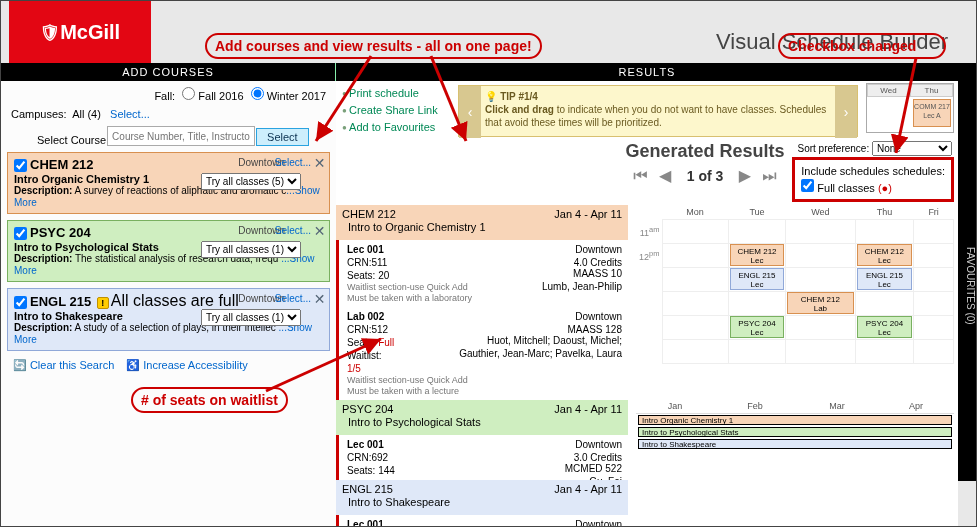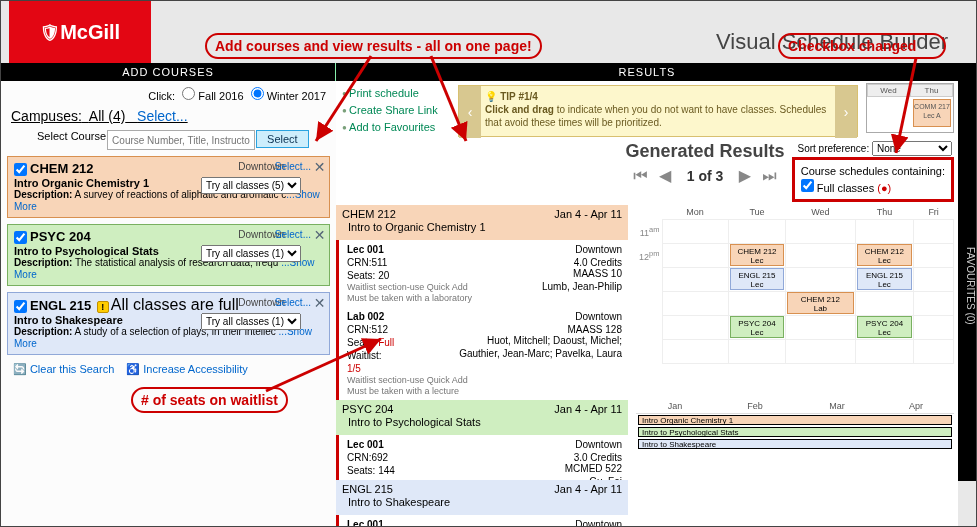--- a/index.html
+++ b/index.html
@@ -15,23 +15,23 @@
   .fav-tab { position: absolute; right: 0; top: 80px; width: 18px; height: 400px; background: #000; color: #ccc; writing-mode: vertical-rl; text-align: center; font-size: 10px; padding-top: 10px; }
   .chev-left { position: absolute; left: 0; top: 82px; width: 16px; height: 14px; color: #eee; background:#000; font-size:11px; text-align:center; }
   .chev-right { position: absolute; right: 18px; top: 82px; width: 16px; height: 14px; color: #eee; background:#000; font-size:11px; text-align:center; }
 
   .columns { position: absolute; top: 80px; left: 0; right: 18px; bottom: 0; display: flex; }
   .left-col { width: 335px; background: #fcfcfc; padding: 4px 6px; overflow: hidden; }
   .right-col { flex: 1; background: #ffffff; position: relative; padding: 4px 6px 0 6px; }
 
   .term-row { text-align:right; font-size:11px; padding: 2px 4px; }
   .term-row label { margin-left: 4px; }
-  .campus-row { font-size:14px; padding: 4px 4px; text-decoration: underline; }
+  .campus-row { font-size:11px; padding: 4px 4px; }
   .campus-row a { color: #0066cc; text-decoration: none; }
-  .select-row { display:flex; align-items:flex-start; gap:1px; padding:2px 0 6px 30px; font-size:11px; }
+  .select-row { display:flex; align-items:flex-end; gap:1px; padding:2px 0 6px 30px; font-size:11px; }
   .select-row input[type=text] { width:148px; height:20px; font-size:10px; color:#888; padding:0 4px; border:1px solid #aaa; }
   .select-btn { border:1px solid #2aa3e0; background:#cdeefc; color:#0a3050; padding:2px 10px; font-size:11px; cursor:pointer; }
 
   .course-card { border:1px solid; margin-bottom:6px; position:relative; padding:4px 6px 4px 6px; font-size:11px; }
   .course-card .row1 { font-size:13px; font-weight:bold; line-height:16px; }
   .course-card .row1 input { vertical-align:middle; margin-right:3px; }
   .course-card .row2 { font-size:11px; font-weight:bold; }
   .course-card .desc { font-size:10px; line-height:12px; }
   .course-card .desc .more { color:#0066cc; }
   .course-card .dd { position:absolute; right:28px; top:20px; font-size:10px; height:17px; width:100px; }
@@ -114,21 +114,21 @@
   <div class="header-fav"></div>
 </div>
 <div class="chev-left">«</div>
 <div class="chev-right">«</div>
 <div class="fav-tab">FAVOURITES (0)</div>
 
 <div class="columns">
 
   <div class="left-col">
     <div class="term-row">
-      <span>Click:</span>
+      <span>Fall:</span>
       <label><input type="radio" name="t" style=""> <span>Fall 2016</span></label>
       <label><input type="radio" name="t" checked="" style=""> <span>Winter 2017</span></label>
     </div>
     <div class="campus-row">
       <span>Campuses:</span>&nbsp;
       <span>All (4)</span>&nbsp;&nbsp;
       <a href="#">Select...</a>
     </div>
     <div class="select-row">
       <span>Select Course</span>
@@ -206,21 +206,21 @@
         <span class="nav">▶</span>
         <span class="nav">⏭</span>
       </div>
     </div>
 
     <div class="sort-row">
       <span>Sort preference:</span>
       <select><option>None</option></select>
     </div>
     <div class="filter-box">
-      <div>Course schedules containing:</div>
+      <div>Include schedules schedules:</div>
       <label><input type="checkbox" checked="" style=""> <span>Full classes</span> <span class="red-dot">(●)</span></label>
     </div>
 
     <div class="result-list" id="result-list">
         <div class="r-head c-chem"><span>CHEM 212</span><span class="date">Jan 4 - Apr 11</span><div class="r-sub">Intro to Organic Chemistry 1</div></div>
         <div class="r-sec">
       <div><b>Lec 001</b><span class="rt">Downtown</span></div>
       <div><span>CRN:511</span><span class="rt">4.0 Credits</span></div>
       <div>Seats: 20</div>
           <div class="rt" style="top:27px">MAASS 10</div>

